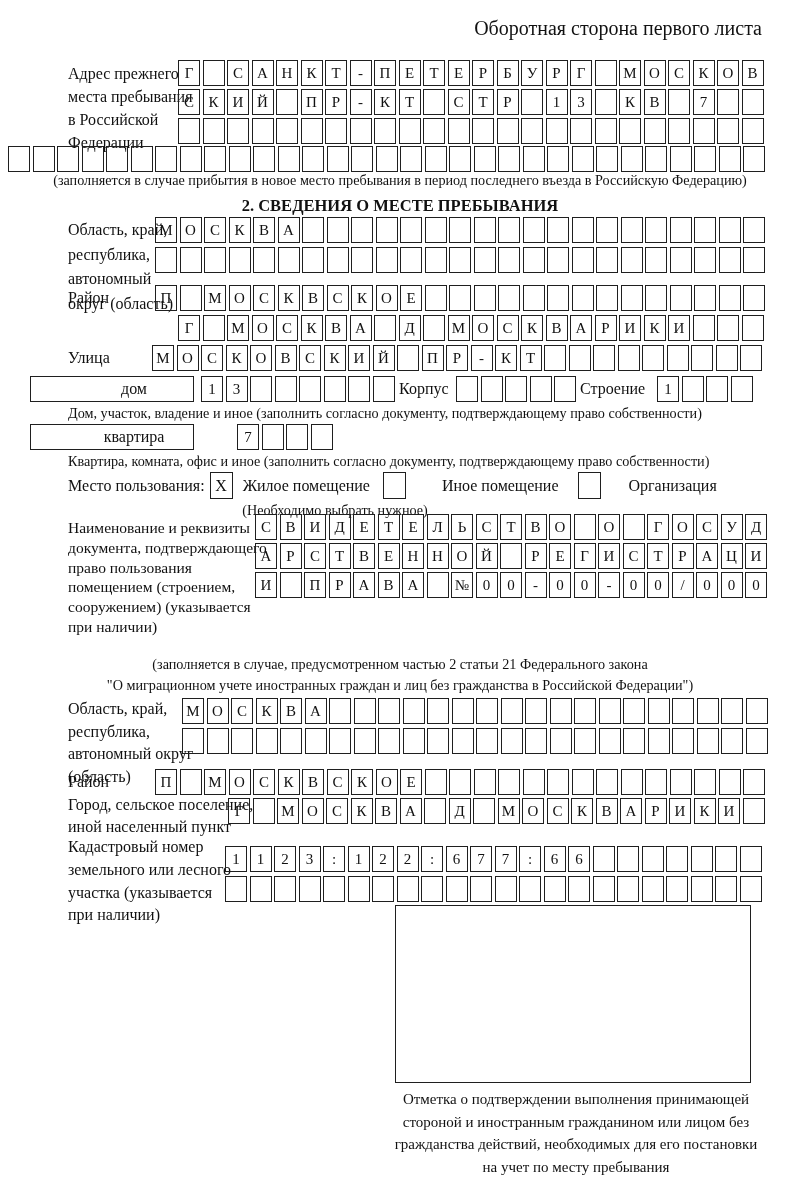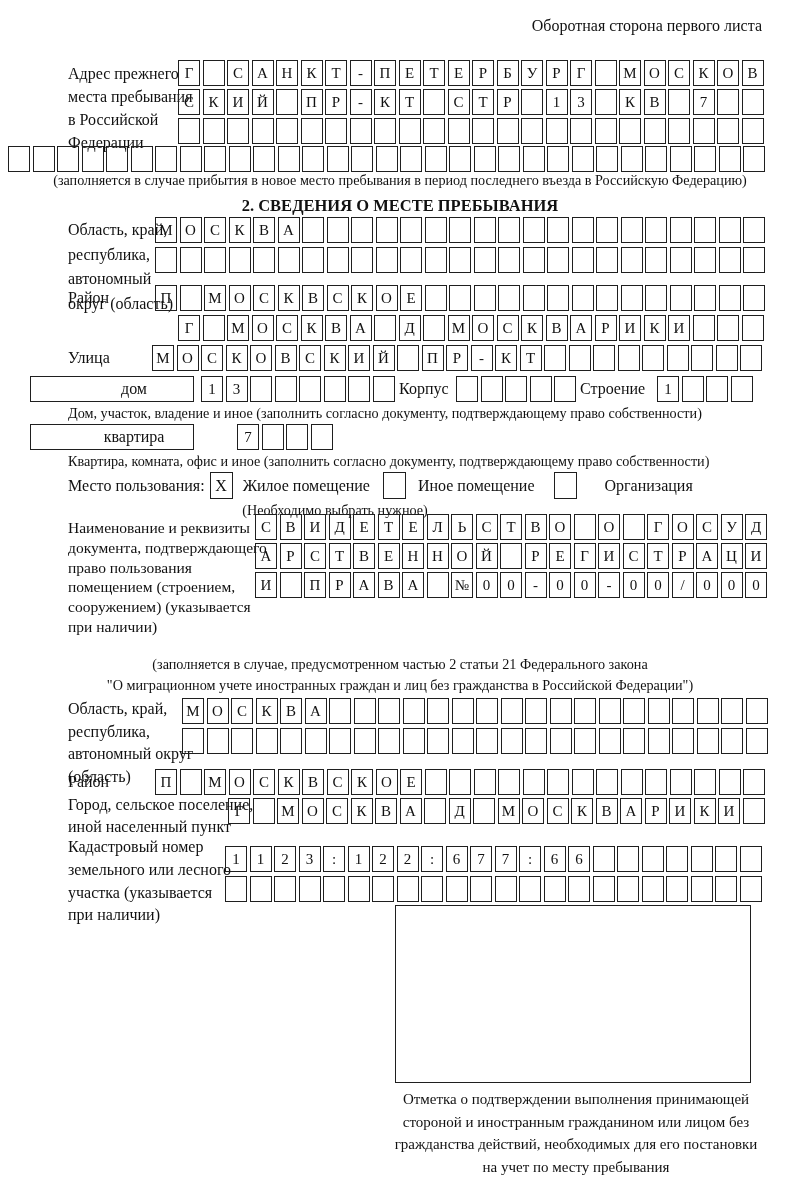--- a/index.html
+++ b/index.html
@@ -19,21 +19,21 @@
             display:flex;align-items:center;justify-content:center;font-size:16px;}
   .opt{font-size:16px;line-height:27px;}
   .caption{font-size:14.2px;}
   .stamp-box{border:1.8px solid #1f1f1f;box-sizing:border-box;background:#fff;}
 </style>
 </head>
 <body>
 
 <div class="page">
 
-  <div class="abs" style="top:17px;right:38px;font-size:16px;text-align:right;">Оборотная сторона первого листа</div>
+  <div class="abs" style="top:17px;right:38px;font-size:20px;text-align:right;">Оборотная сторона первого листа</div>
 
   <div class="abs lbl" style="left:68px;top:62px;">Адрес прежнего
 места пребывания
 в Российской
 Федерации</div>
   <div class="abs cellrow" style="left:178px;top:60px;">
       <div class="cell">Г</div>
       <div class="cell"></div>
       <div class="cell">С</div>
       <div class="cell">А</div>
@@ -326,21 +326,21 @@
       <div class="cell"></div>
       <div class="cell"></div>
     </div>
   <div class="abs caption" style="left:68px;top:453px;">Квартира, комната, офис и иное (заполнить согласно документу, подтверждающему право собственности)</div>
 
   <div class="abs" style="left:68px;top:472px;display:flex;align-items:center;">
     <span class="opt" style="margin-right:5px;">Место пользования:</span>
     <span class="checkbox" style="margin-right:10px;">X</span>
     <span class="opt" style="margin-right:13px;">Жилое помещение</span>
     <span class="checkbox" style="margin-right:12px;"></span>
-    <span class="opt" style="margin-right:19px;">Иное помещение</span>
+    <span class="opt" style="margin-right:19px;margin-left:24px;">Иное помещение</span>
     <span class="checkbox" style="margin-right:28px;"></span>
     <span class="opt">Организация</span>
   </div>
   <div class="abs caption center" style="left:170px;top:502px;width:330px;">(Необходимо выбрать нужное)</div>
 
   <div class="abs lbl" style="left:68px;top:518px;font-size:15.5px;line-height:19.8px;">Наименование и реквизиты
 документа, подтверждающего
 право пользования
 помещением (строением,
 сооружением) (указывается

